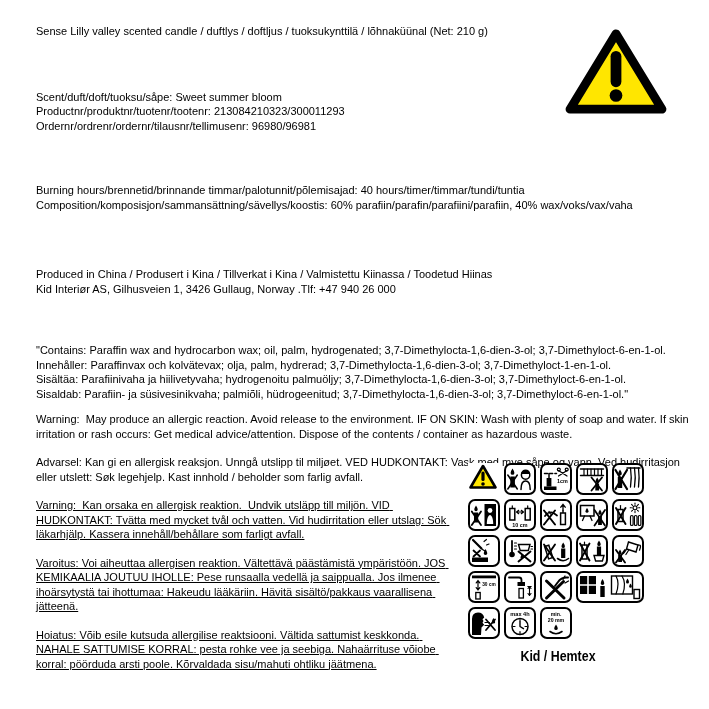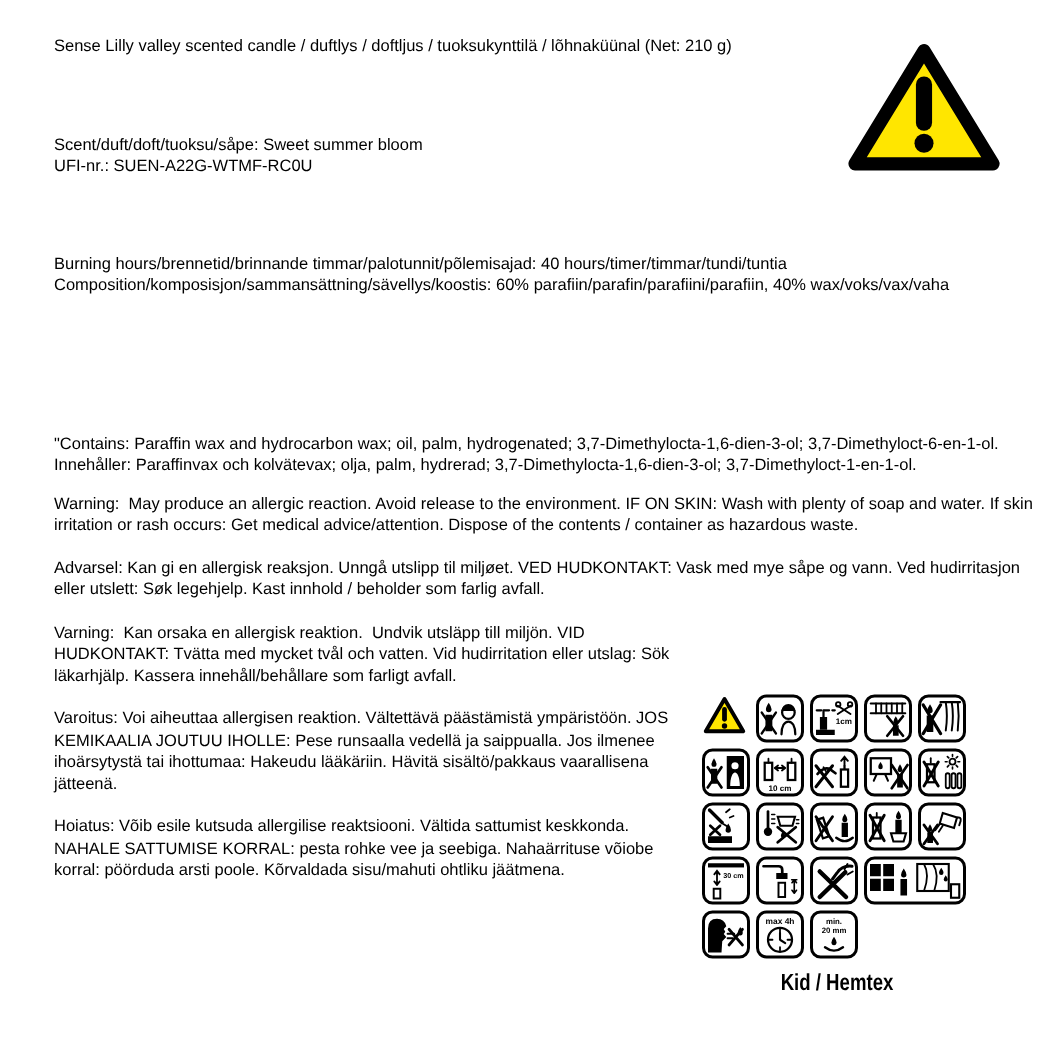--- a/index.html
+++ b/index.html
@@ -5,21 +5,21 @@
   html,body{margin:0;padding:0;}
   body{width:709px;height:709px;background:#fff;font-family:"Liberation Sans",sans-serif;}
   .page{position:relative;width:709px;height:709px;overflow:hidden;color:#000;font-size:11px;line-height:14.5px;}
   .content{position:absolute;left:36px;top:24px;width:656px;}
   .para{margin:0 0 14px 0;white-space:pre-wrap;}
   .m-title{}
   .m-scent{margin-bottom:8px;}
   .m-burn{margin-bottom:10px;}
   .m-prod{margin-bottom:15px;}
   .m-cont{margin-bottom:7px;}
-  .narrow{width:420px;}
+  .narrow{width:420px;text-decoration:underline;}
   
   .big-triangle{position:absolute;left:561px;top:26px;width:110px;height:92px;}
   .big-triangle svg{display:block;width:110px;height:92px;}
   
   .pictos{position:absolute;left:468px;top:463px;width:178px;}
   .prow{display:flex;gap:4px;margin-bottom:4px;}
   .cell{width:32px;height:32px;box-sizing:border-box;border:2px solid #000;border-radius:7px;background:#fff;overflow:hidden;}
   .cell.wide{width:68px;}
   .cell.nobox{border:none;border-radius:0;}
   .cell svg{display:block;width:28px;height:28px;}
@@ -40,37 +40,42 @@
       <circle cx="55" cy="71" r="6.5" fill="#000"></circle>
     </svg>
   </div>
 
   <div class="content">
     <p class="para m-title">Sense Lilly valley scented candle / duftlys / doftljus / tuoksukynttilä / lõhnaküünal (Net: 210 g)</p>
 
     <p class="para m-scent">
       </p>
       <div>Scent/duft/doft/tuoksu/såpe: Sweet summer bloom</div>
-      <div>UFI-nr.: SUEN-A22G-WTMF-RC0U</div>
+      <div>Productnr/produktnr/tuotenr/tootenr: 213084210323/300011293</div>
+      <div>Ordernr/ordrenr/ordernr/tilausnr/tellimusenr: 96980/96981</div>
     <p></p>
 
     <p class="para m-burn">
       </p>
       <div>Burning hours/brennetid/brinnande timmar/palotunnit/põlemisajad: 40 hours/timer/timmar/tundi/tuntia</div>
       <div>Composition/komposisjon/sammansättning/sävellys/koostis: 60% parafiin/parafin/parafiini/parafiin, 40% wax/voks/vax/vaha</div>
     <p></p>
 
     <p class="para m-prod">
       </p>
+      <div>Produced in China / Produsert i Kina / Tillverkat i Kina / Valmistettu Kiinassa / Toodetud Hiinas</div>
+      <div>Kid Interiør AS, Gilhusveien 1, 3426 Gullaug, Norway .Tlf: +47 940 26 000</div>
     <p></p>
 
     <p class="para m-cont">
       </p>
       <div>"Contains: Paraffin wax and hydrocarbon wax; oil, palm, hydrogenated; 3,7-Dimethylocta-1,6-dien-3-ol; 3,7-Dimethyloct-6-en-1-ol.</div>
       <div>Innehåller: Paraffinvax och kolvätevax; olja, palm, hydrerad; 3,7-Dimethylocta-1,6-dien-3-ol; 3,7-Dimethyloct-1-en-1-ol.</div>
+      <div>Sisältäa: Parafiinivaha ja hiilivetyvaha; hydrogenoitu palmuöljy; 3,7-Dimethylocta-1,6-dien-3-ol; 3,7-Dimethyloct-6-en-1-ol.</div>
+      <div>Sisaldab: Parafiin- ja süsivesinikvaha; palmiõli, hüdrogeenitud; 3,7-Dimethylocta-1,6-dien-3-ol; 3,7-Dimethyloct-6-en-1-ol."</div>
     <p></p>
 
     <p class="para">Warning:  May produce an allergic reaction. Avoid release to the environment. IF ON SKIN: Wash with plenty of soap and water. If skin irritation or rash occurs: Get medical advice/attention. Dispose of the contents / container as hazardous waste.</p>
     <p class="para">Advarsel: Kan gi en allergisk reaksjon. Unngå utslipp til miljøet. VED HUDKONTAKT: Vask med mye såpe og vann. Ved hudirritasjon eller utslett: Søk legehjelp. Kast innhold / beholder som farlig avfall.</p>
     <p class="para narrow">Varning:  Kan orsaka en allergisk reaktion.  Undvik utsläpp till miljön. VID HUDKONTAKT: Tvätta med mycket tvål och vatten. Vid hudirritation eller utslag: Sök läkarhjälp. Kassera innehåll/behållare som farligt avfall.</p>
     <p class="para narrow">Varoitus: Voi aiheuttaa allergisen reaktion. Vältettävä päästämistä ympäristöön. JOS KEMIKAALIA JOUTUU IHOLLE: Pese runsaalla vedellä ja saippualla. Jos ilmenee ihoärsytystä tai ihottumaa: Hakeudu lääkäriin. Hävitä sisältö/pakkaus vaarallisena jätteenä.</p>
     <p class="para narrow">Hoiatus: Võib esile kutsuda allergilise reaktsiooni. Vältida sattumist keskkonda. NAHALE SATTUMISE KORRAL: pesta rohke vee ja seebiga. Nahaärrituse võiobe korral: pöörduda arsti poole. Kõrvaldada sisu/mahuti ohtliku jäätmena.</p>
 
   </div>
 

